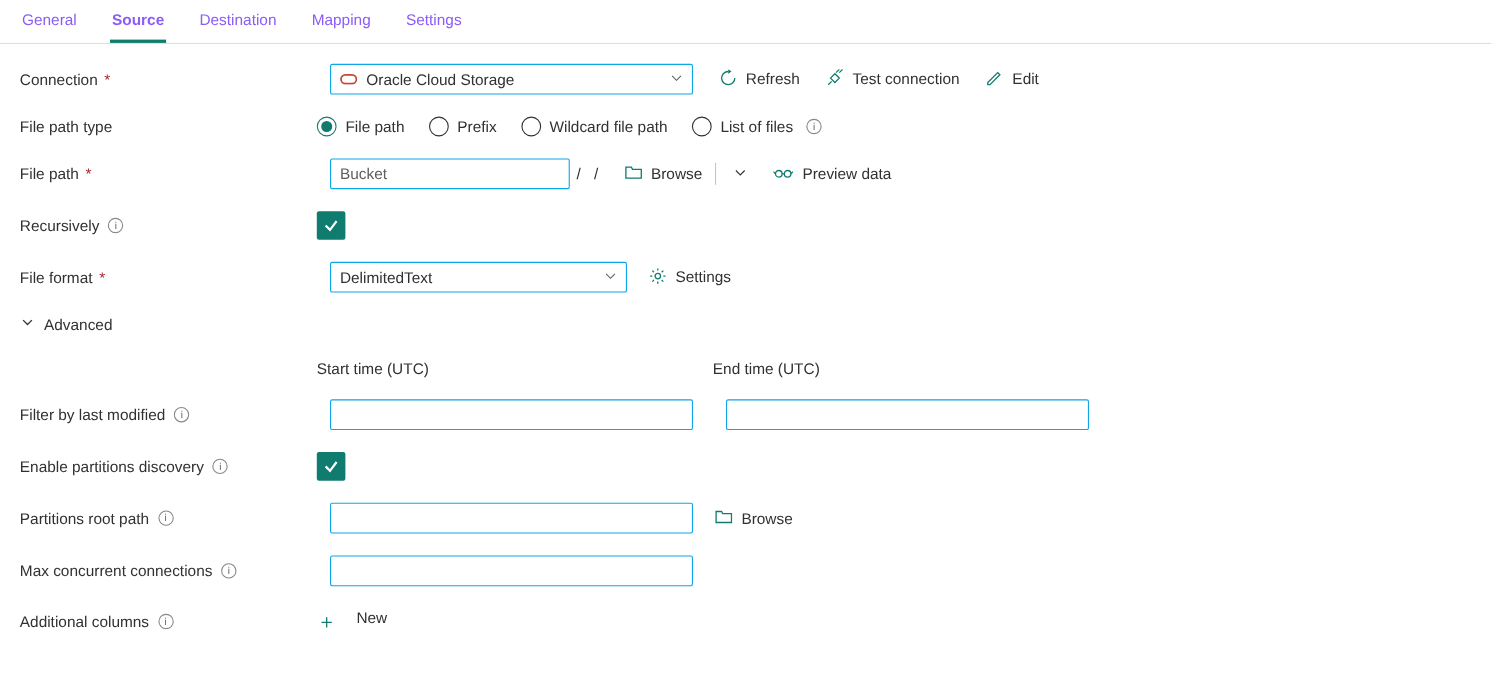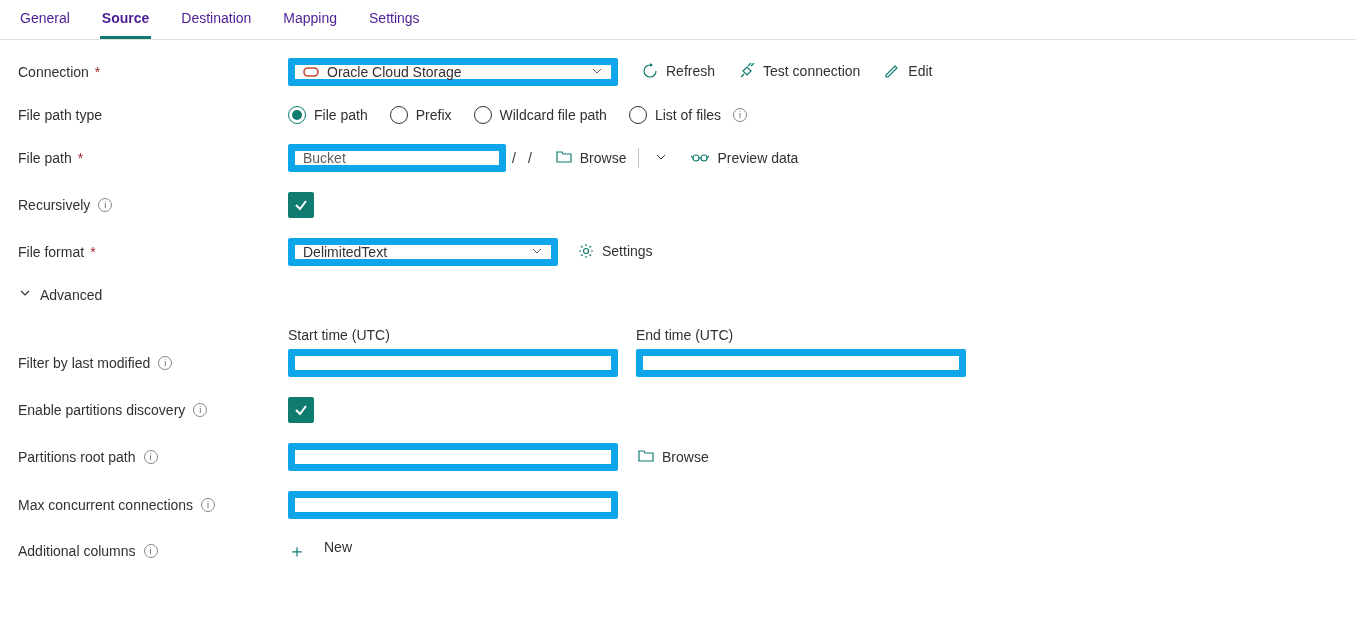--- a/index.html
+++ b/index.html
@@ -13,21 +13,21 @@
   }
   .tabs {
     display: flex;
     gap: 28px;
     padding: 6px 18px 0 18px;
     border-bottom: 1px solid #e1dfdd;
   }
   .tab {
     padding: 4px 2px 10px 2px;
     cursor: pointer;
-    color: #4c1d95;
+    color: #8b5cf6;
   }
   .tab.active {
     font-weight: 600;
     border-bottom: 3px solid #107c6f;
   }
   .form-area {
     padding: 18px 18px 18px 18px;
   }
   .row {
     display: flex;
@@ -51,26 +51,27 @@
     width: 14px;
     height: 14px;
     border: 1px solid #8a8886;
     border-radius: 50%;
     font-size: 9px;
     color: #605e5c;
     margin-left: 4px;
   }
   .select, .input {
     height: 28px;
-    border: 7px solid #0ea5e9;
+    border: 1px solid #0ea5e9;
     border-radius: 2px;
     padding: 2px 8px;
     font-size: 14px;
     font-family: inherit;
     background: #fff;
+    margin-left: 12px;
   }
   .select {
     position: relative;
     display: flex;
     align-items: center;
     cursor: pointer;
     width: 330px;
   }
   .select .chev {
     position: absolute;
@@ -142,21 +143,21 @@
   }
   .adv-toggle {
     display: inline-flex;
     align-items: center;
     gap: 8px;
     cursor: pointer;
     margin-bottom: 24px;
   }
   .sub-label {
     font-size: 14px;
-    margin-bottom: 6px;
+    margin-bottom: 20px;
   }
   .time-col {
     display: flex;
     flex-direction: column;
     margin-right: 18px;
   }
   .plus-icon {
     color: #107c6f;
     font-size: 18px;
     font-weight: 300;

